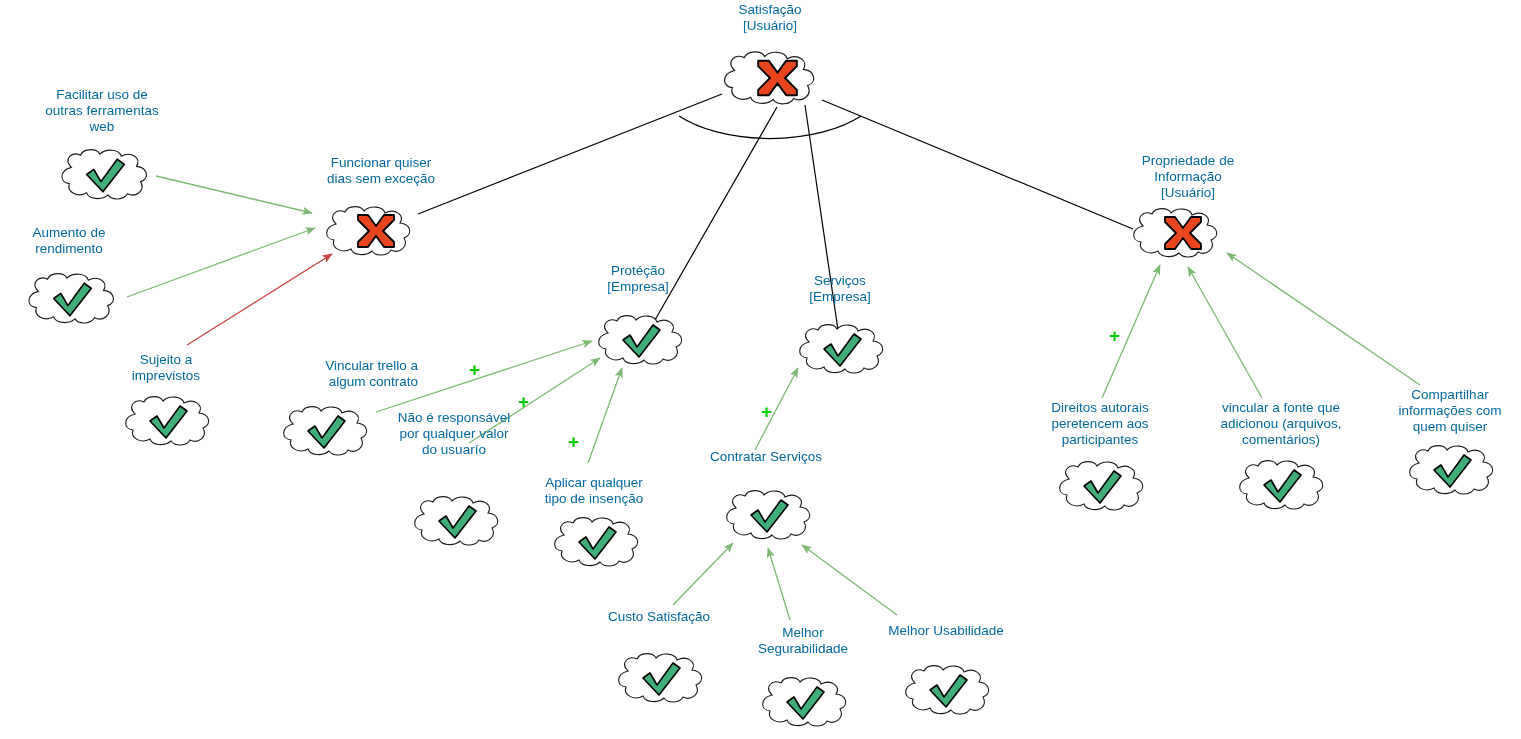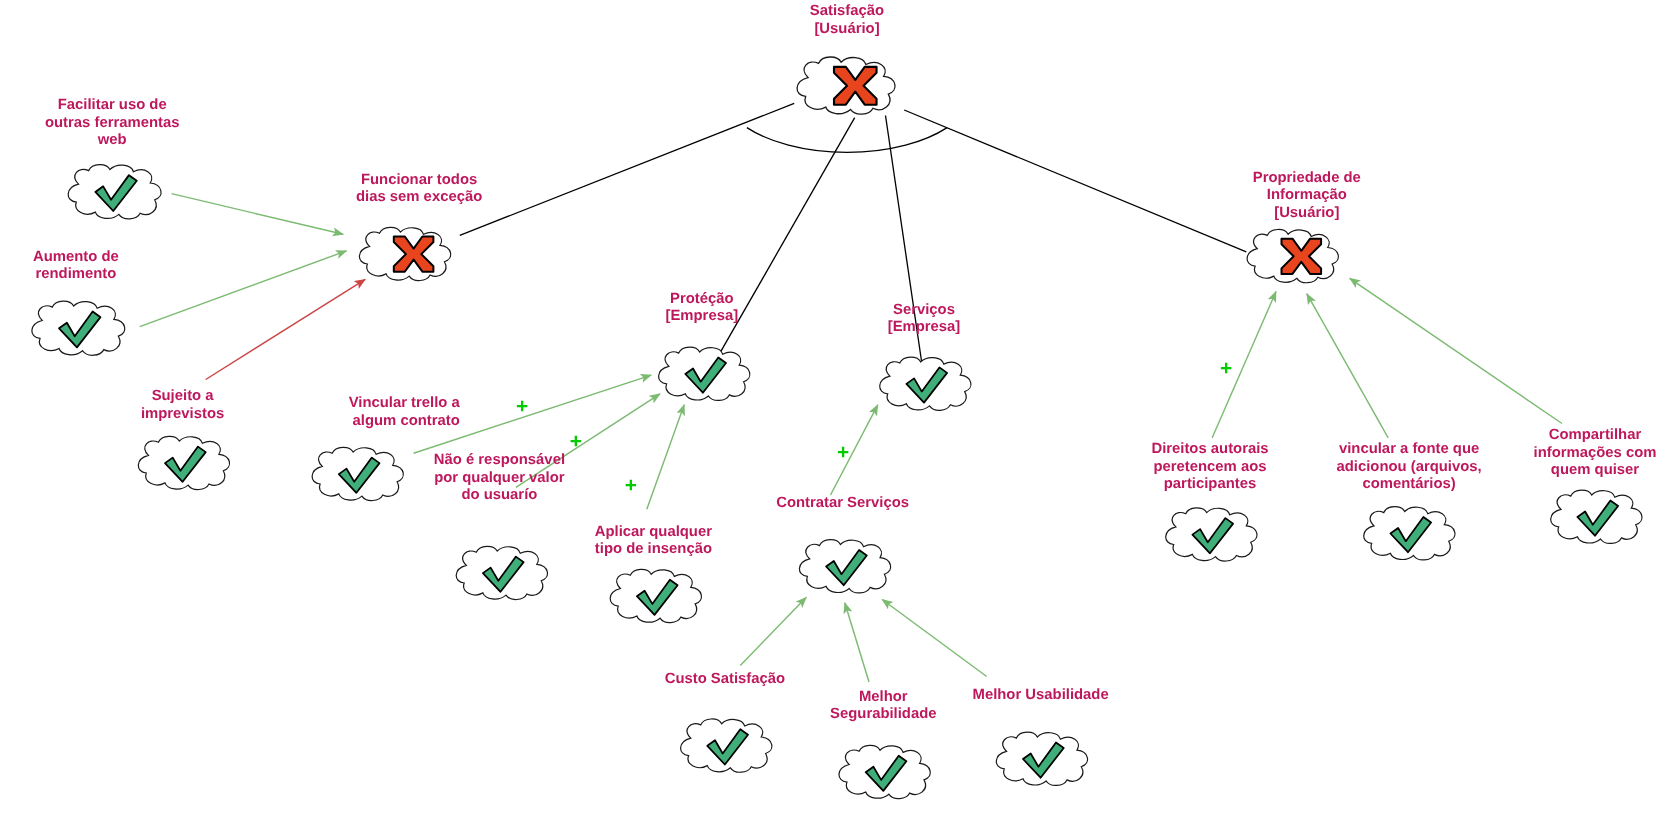--- a/index.html
+++ b/index.html
@@ -1,20 +1,20 @@
 <!DOCTYPE html>
 <html><head>
 <meta charset="utf-8">
 <style>
   html,body{margin:0;padding:0;background:#ffffff;}
   #stage{position:relative;width:1521px;height:739px;background:#fff;overflow:hidden;
          font-family:"Liberation Sans",sans-serif;}
   svg#links{position:absolute;left:0;top:0;width:1521px;height:739px;}
-  .node-label{position:absolute;text-align:center;font-weight:bold;font-size:13.5px;
-              color:#be185d;line-height:1.18;white-space:pre-line;}
+  .node-label{position:absolute;text-align:center;font-weight:normal;font-size:13.5px;
+              color:#0369a1;line-height:1.18;white-space:pre-line;}
   .cloud{position:absolute;}
   .plus{position:absolute;color:#00cc00;font-weight:bold;font-size:19px;
         font-family:"Liberation Sans",sans-serif;line-height:1;}
 </style>
 </head>
 <body>
 
 <div id="stage">
 
   <svg id="links" viewBox="0 0 1521 739" xmlns="http://www.w3.org/2000/svg">
@@ -59,21 +59,21 @@
       <div class="plus" style="left: 761px; top: 402px; color: rgb(0, 204, 0);">+</div>
       <div class="plus" style="left: 1109px; top: 326px; color: rgb(0, 204, 0);">+</div>
     </div>
   <div id="node-layer">
       <div class="node-label" style="left: 660px; top: 2px; width: 220px;">Satisfação
 [Usuário]</div>
       <div class="cloud" style="left: 710px; top: 49px; width: 120px; height: 58px;"><svg width="120" height="58" viewBox="0 0 110 54">
           <path d="M22,20 C14,12 22,4 31,8 C34,1 47,1 50,7 C56,1 69,2 71,9 C81,4 91,11 86,19 C97,20 99,31 90,34 C95,43 85,50 77,46 C74,52 62,53 58,47 C51,53 39,51 37,45 C28,50 17,44 20,36 C10,35 10,23 22,20 Z" fill="#ffffff" stroke="#1a1a1a" stroke-width="1.1"></path>
           <path d="M44,11 L54,11 L62,22 L70,11 L80,11 L80,16 L69,27 L80,38 L80,43 L70,43 L62,32 L54,43 L44,43 L44,38 L55,27 L44,16 Z" fill="#E8451F" stroke="#000000" stroke-width="1.8" stroke-linejoin="round"></path>
         </svg></div>
-      <div class="node-label" style="left: 271px; top: 155px; width: 220px;">Funcionar todos
+      <div class="node-label" style="left: 271px; top: 155px; width: 220px;">Funcionar quiser
 dias sem exceção</div>
       <div class="cloud" style="left: 314px; top: 204px; width: 110px; height: 54px;"><svg width="110" height="54" viewBox="0 0 110 54">
           <path d="M22,20 C14,12 22,4 31,8 C34,1 47,1 50,7 C56,1 69,2 71,9 C81,4 91,11 86,19 C97,20 99,31 90,34 C95,43 85,50 77,46 C74,52 62,53 58,47 C51,53 39,51 37,45 C28,50 17,44 20,36 C10,35 10,23 22,20 Z" fill="#ffffff" stroke="#1a1a1a" stroke-width="1.1"></path>
           <path d="M44,11 L54,11 L62,22 L70,11 L80,11 L80,16 L69,27 L80,38 L80,43 L70,43 L62,32 L54,43 L44,43 L44,38 L55,27 L44,16 Z" fill="#E8451F" stroke="#000000" stroke-width="1.8" stroke-linejoin="round"></path>
         </svg></div>
       <div class="node-label" style="left: 528px; top: 263px; width: 220px;">Protéção
 [Empresa]</div>
       <div class="cloud" style="left: 586px; top: 313px; width: 110px; height: 54px;"><svg width="110" height="54" viewBox="0 0 110 54">
           <path d="M22,20 C14,12 22,4 31,8 C34,1 47,1 50,7 C56,1 69,2 71,9 C81,4 91,11 86,19 C97,20 99,31 90,34 C95,43 85,50 77,46 C74,52 62,53 58,47 C51,53 39,51 37,45 C28,50 17,44 20,36 C10,35 10,23 22,20 Z" fill="#ffffff" stroke="#1a1a1a" stroke-width="1.1"></path>
           <path d="M37,27 L44,22 L51,34 L67,12 L74,17 L53,44 Z" fill="#3FAE79" stroke="#000000" stroke-width="1.6" stroke-linejoin="round"></path>

